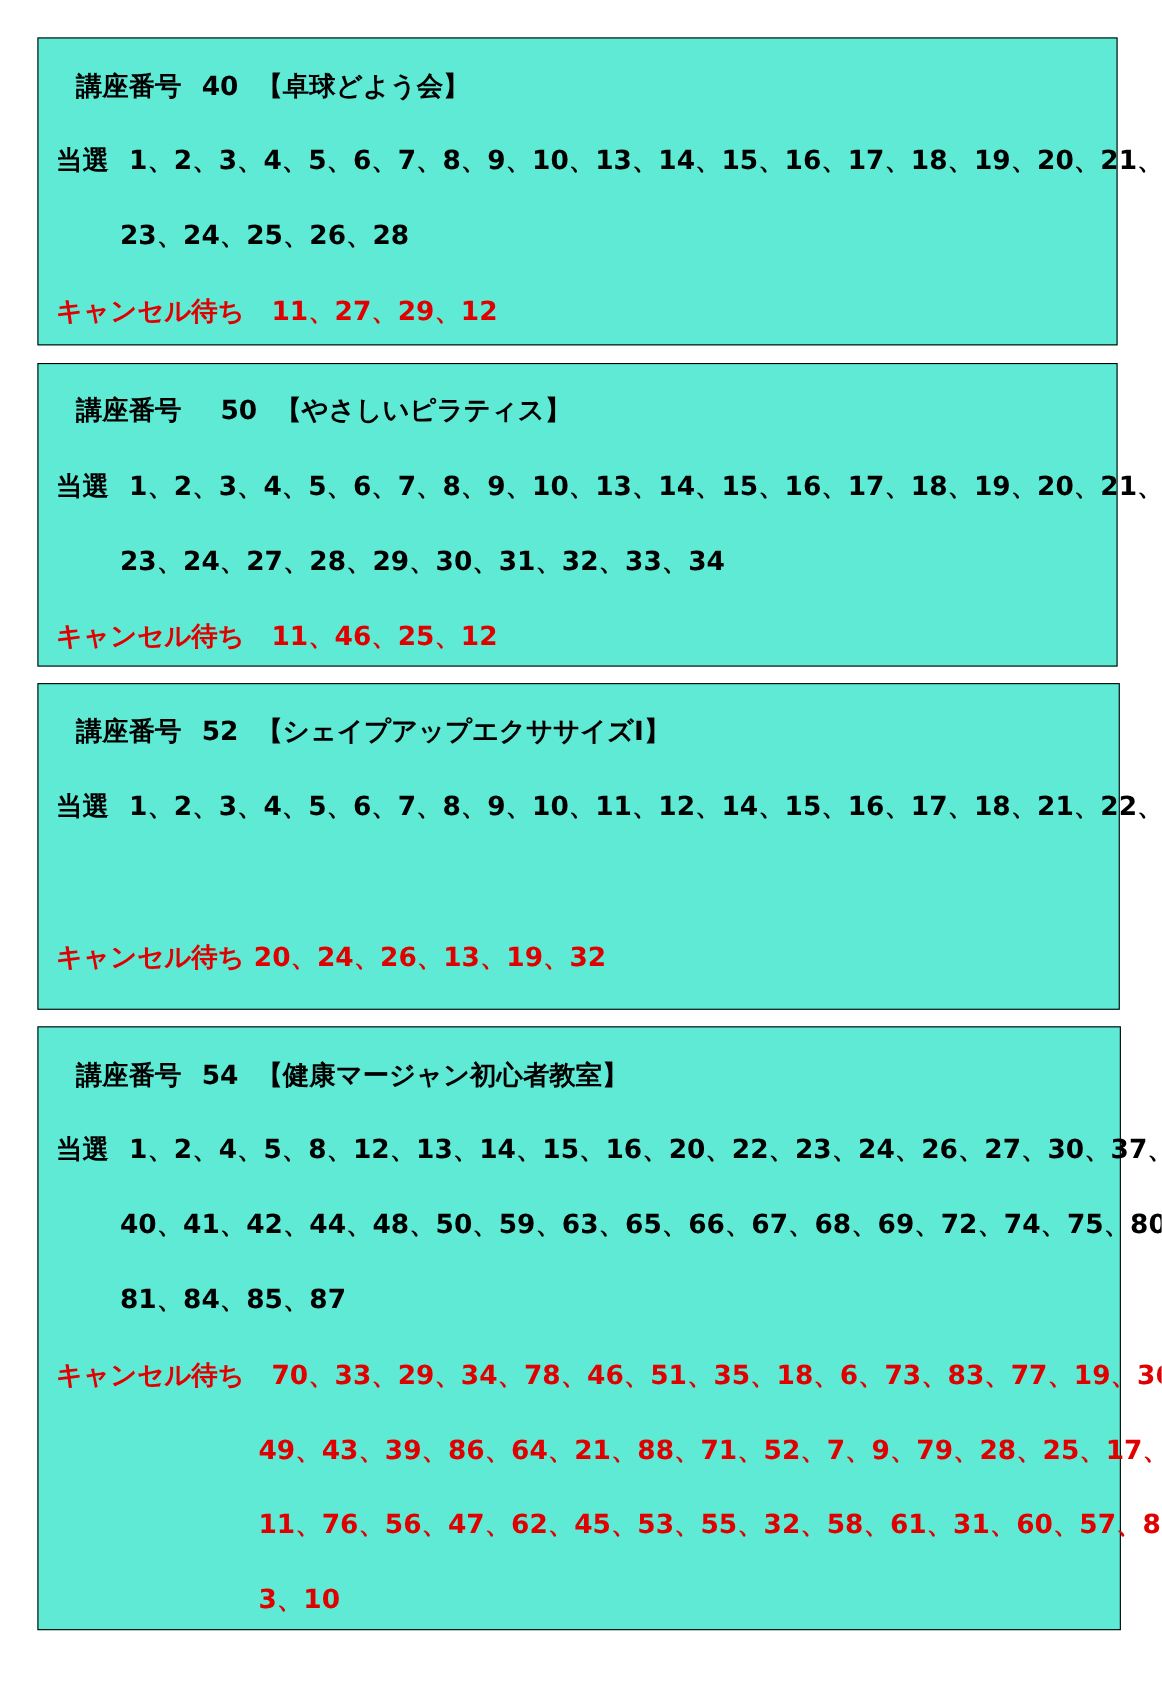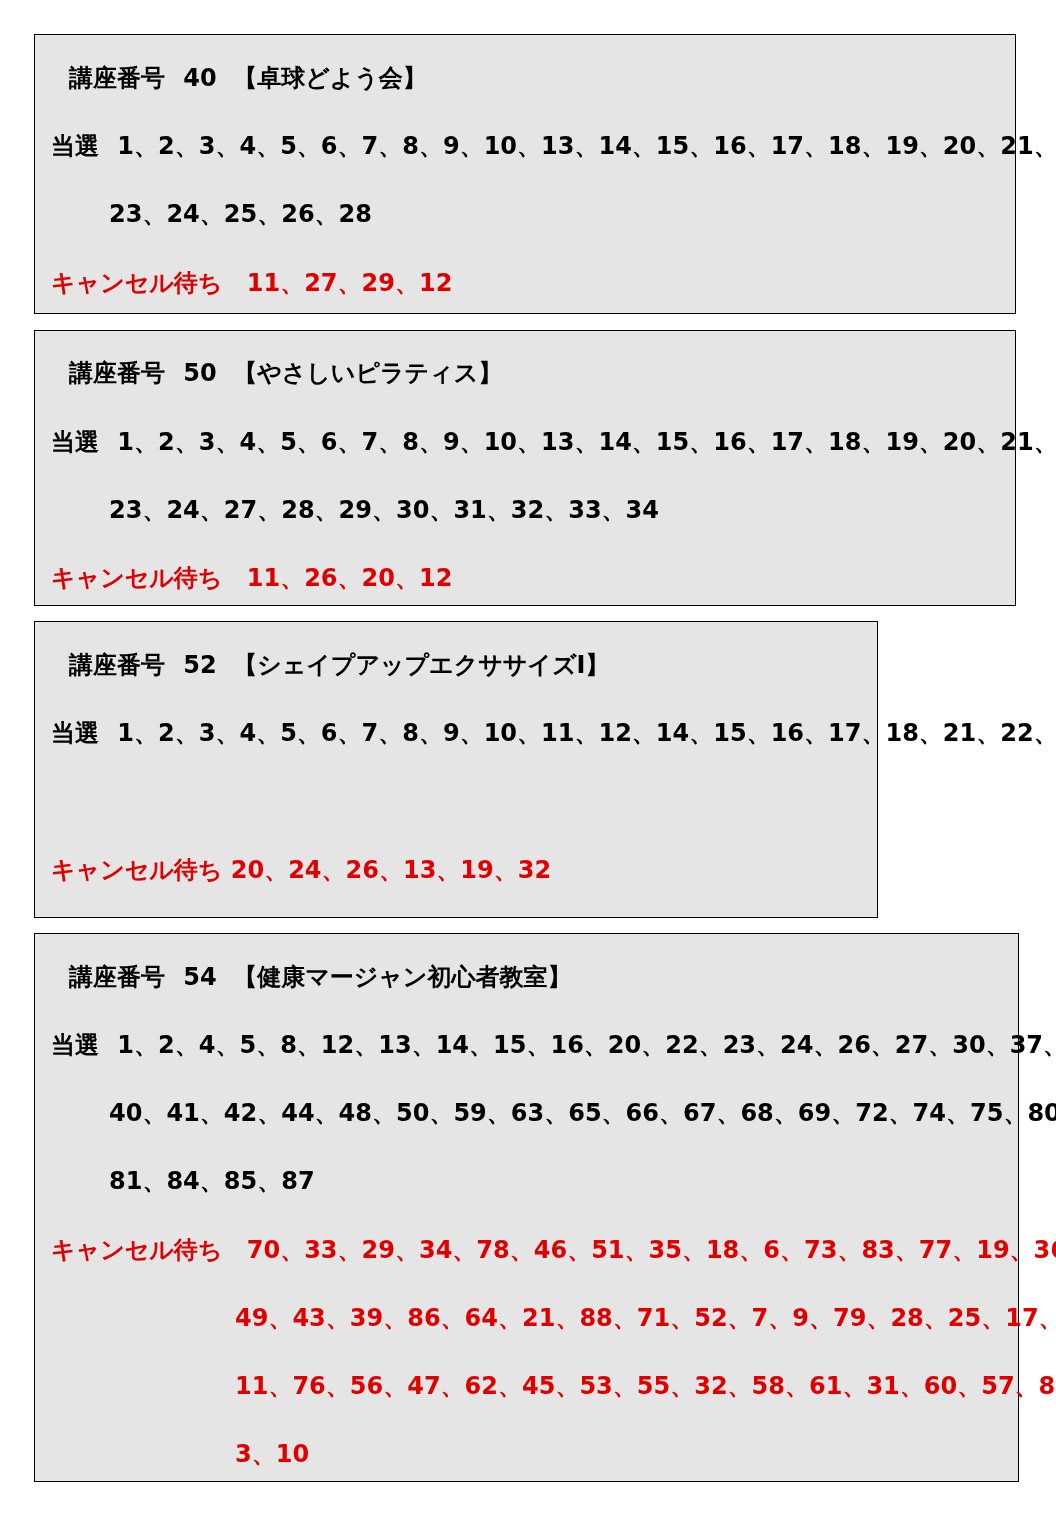--- a/index.html
+++ b/index.html
@@ -12,21 +12,21 @@
     height: 1533px;
     position: relative;
     font-family: "DejaVu Sans", "Liberation Sans", sans-serif;
     font-weight: bold;
     color: #000000;
   }
   .box {
     position: absolute;
     border: 1px solid #000000;
     box-sizing: border-box;
-    background: #e5e5e5;
+    background: #5eead4;
   }
   .line {
     position: absolute;
     white-space: nowrap;
     font-size: 24px;
     line-height: 30px;
     letter-spacing: 0px;
   }
   .heading { left: 34px; }
   .label { left: 16px; }
@@ -50,35 +50,35 @@
   <div class="line cont" style="top:164px;">23、24、25、26、28</div>
   <div class="line label red" style="top:233px;text-align:right;">
     <span>キャンセル待ち</span>
     <span style="margin-left:16px;">11、27、29、12</span>
   </div>
 </div>
 
 <div class="box" style="left:34px; top:330px; width:982px; height:276px;">
   <div class="line heading" style="top:27px;">
     <span>講座番号</span>
-    <span style="margin-left:10px;">50</span>
+    <span style="margin-left:27px;">50</span>
     <span style="margin-left:8px;">【やさしいピラティス】</span>
   </div>
   <div class="line label" style="top:96px;">
     <span>当選</span>
     <span style="margin-left:10px;">1、2、3、4、5、6、7、8、9、10、13、14、15、16、17、18、19、20、21、22、</span>
   </div>
   <div class="line cont" style="top:164px;">23、24、27、28、29、30、31、32、33、34</div>
   <div class="line label red" style="top:232px;">
     <span>キャンセル待ち</span>
-    <span style="margin-left:16px;">11、26、20、12</span>
+    <span style="margin-left:16px;">11、46、25、12</span>
   </div>
 </div>
 
-<div class="box" style="left:34px; top:621px; width:844px; height:297px;">
+<div class="box" style="left:34px; top:621px; width:984px; height:297px;">
   <div class="line heading" style="top:28px;">
     <span>講座番号</span>
     <span style="margin-left:10px;">52</span>
     <span style="margin-left:8px;">【シェイプアップエクササイズⅠ】</span>
   </div>
   <div class="line label" style="top:96px;">
     <span>当選</span>
     <span style="margin-left:10px;">1、2、3、4、5、6、7、8、9、10、11、12、14、15、16、17、18、21、22、23、</span>
   </div>
   <div class="line label red" style="top:233px;">

